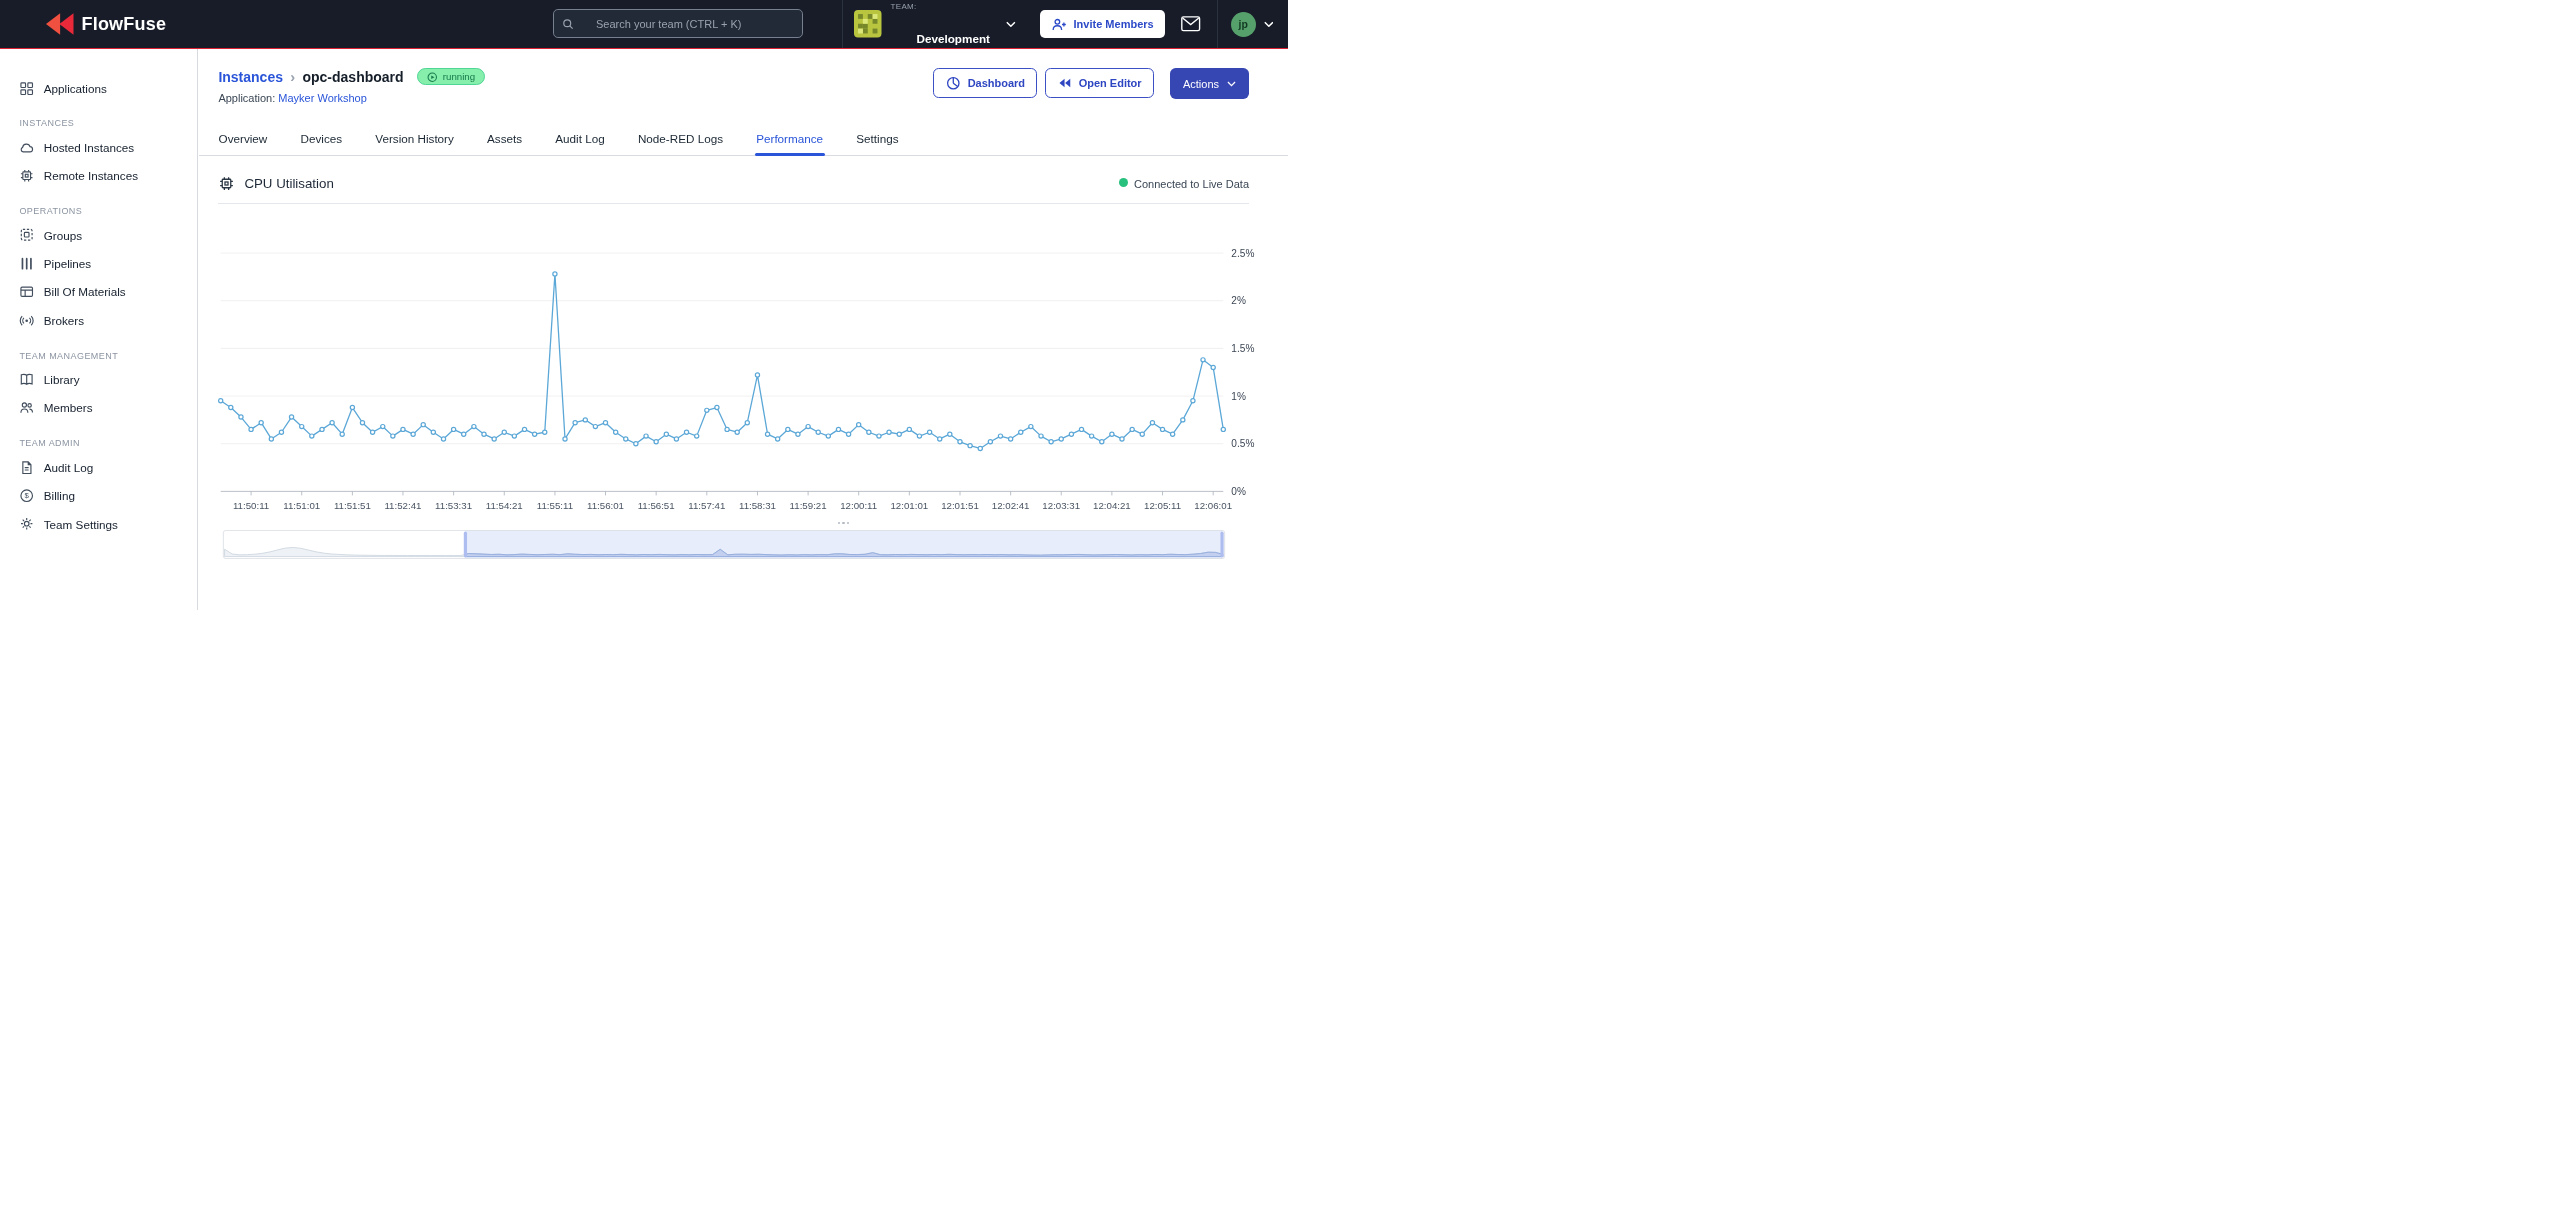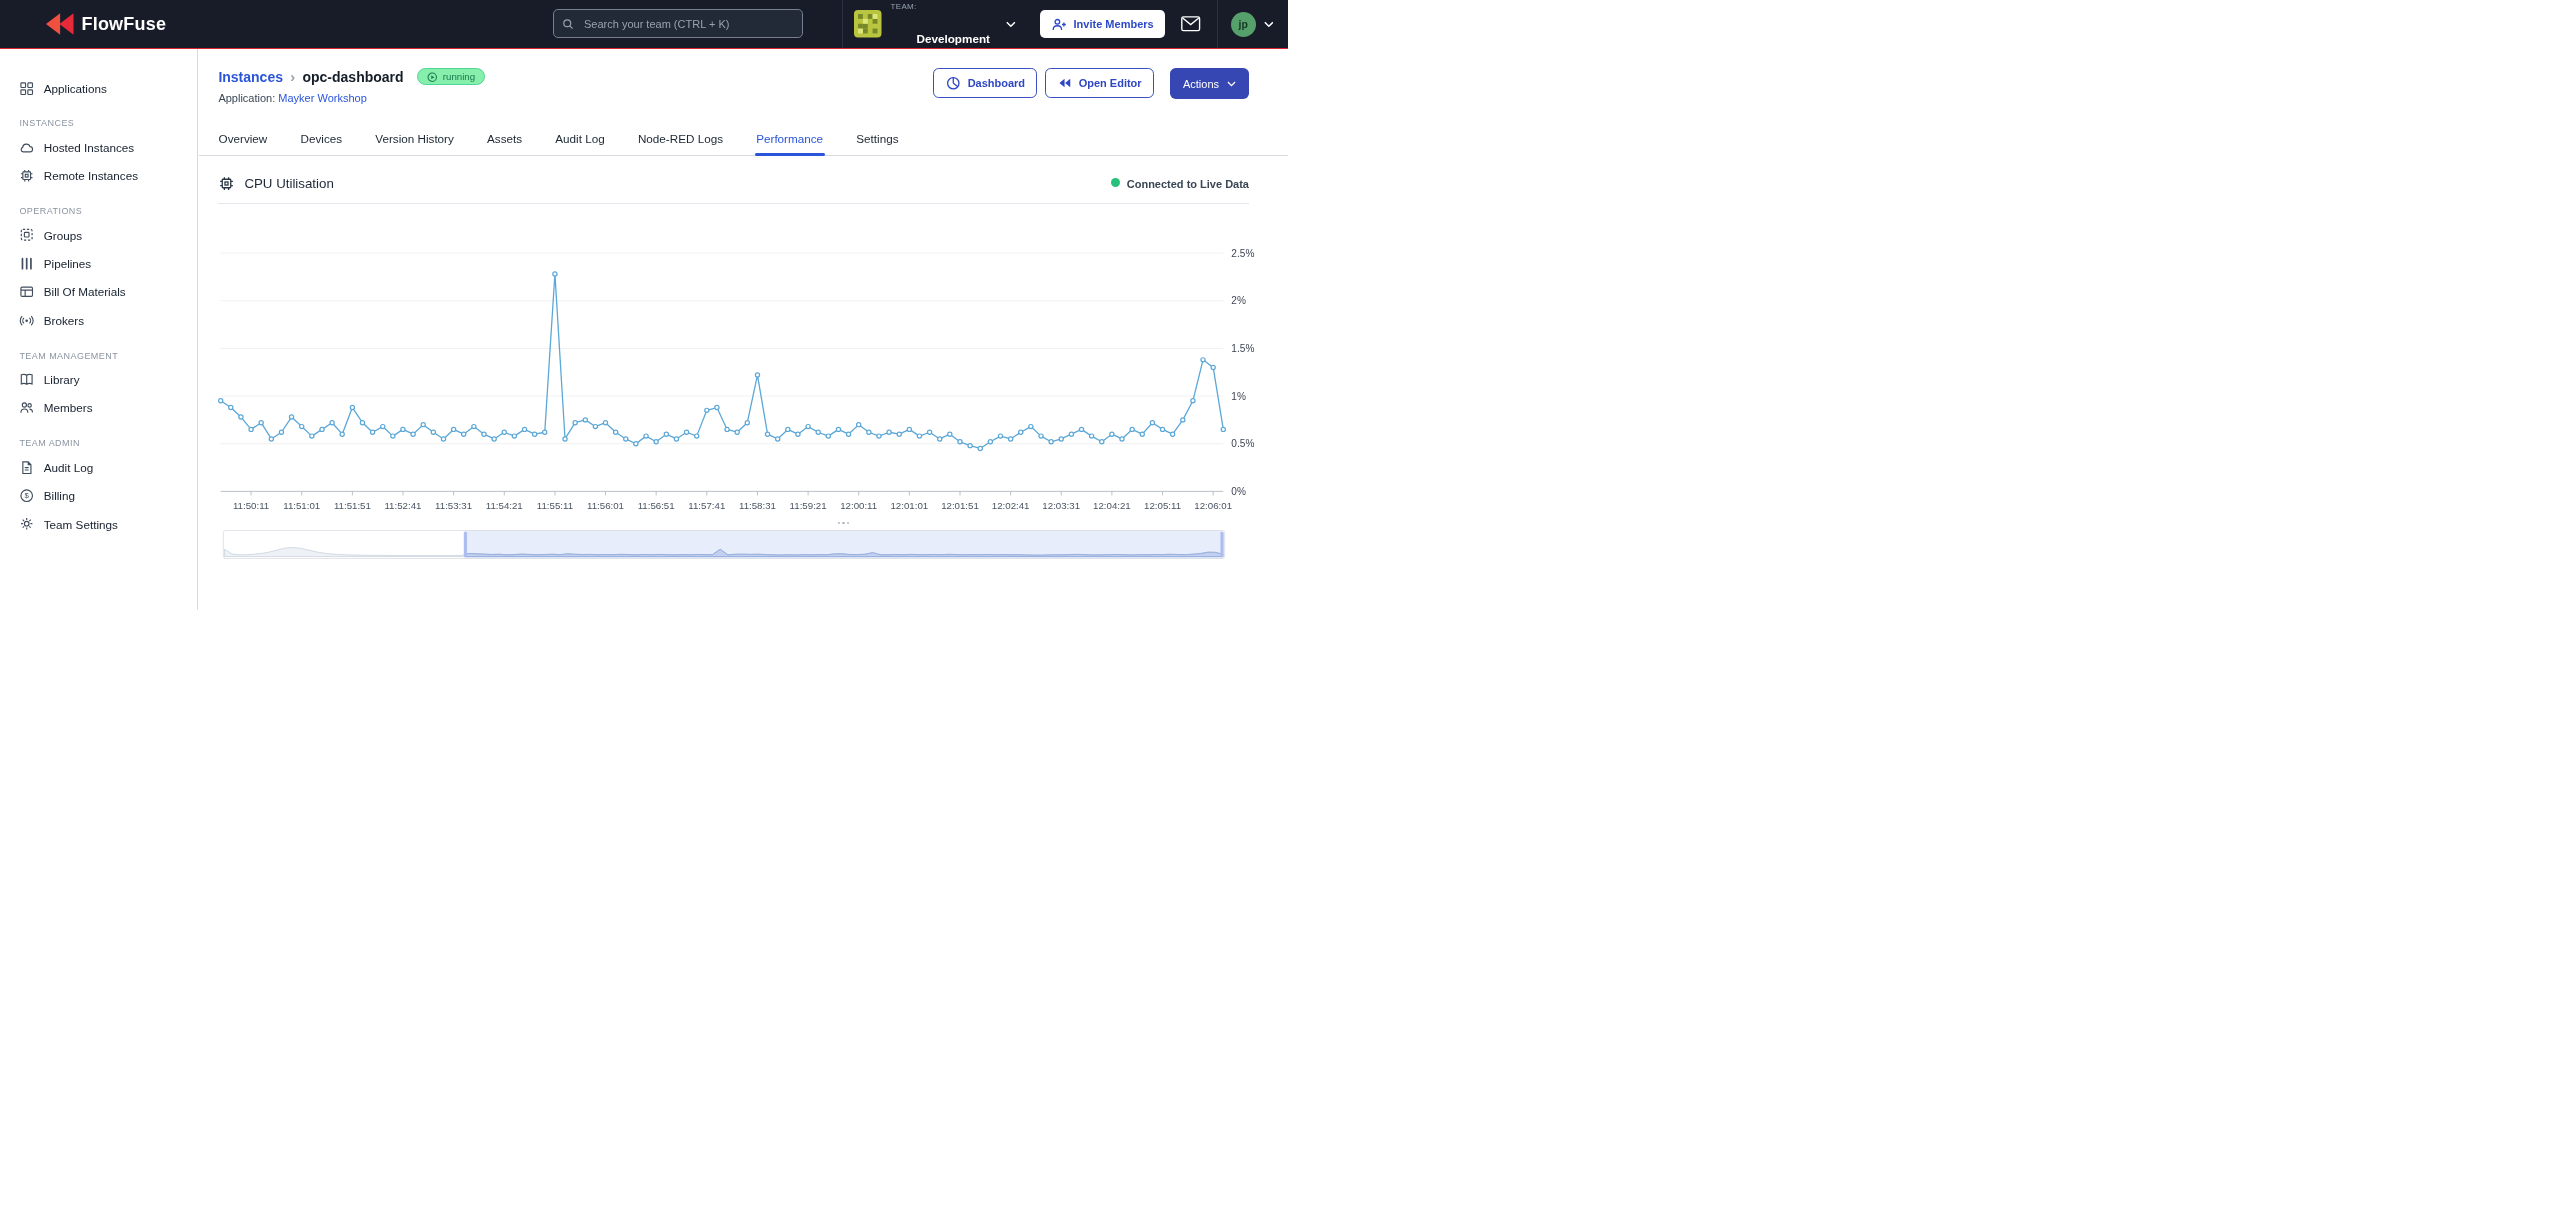--- a/index.html
+++ b/index.html
@@ -4,21 +4,21 @@
 <style>
   html,body{margin:0;padding:0;background:#fff;font-family:"Liberation Sans",sans-serif;}
   .app{position:relative;width:1288px;height:610px;background:#fff;overflow:hidden;}
   svg{display:block;}
   svg text{font-family:"Liberation Sans",sans-serif;}
 
   
   .navbar{position:absolute;left:0;top:0;right:0;height:48px;background:#171c28;border-bottom:1.6px solid #dd2233;display:flex;align-items:center;z-index:5;padding-left:33px;}
   .logo{display:flex;align-items:center;gap:8px;padding-left:13px;}
   .logo-text{color:#fff;font-size:18px;font-weight:700;letter-spacing:0.2px;}
-  .search{position:absolute;left:553px;top:9px;width:250px;height:29px;background:#222937;border:0.8px solid #77808f;border-radius:4.9px;display:flex;align-items:center;padding:0 8px;gap:8px;box-sizing:border-box;}
+  .search{position:absolute;left:553px;top:9px;width:250px;height:29px;background:#222937;border:0.8px solid #77808f;border-radius:4.9px;display:flex;align-items:center;padding:0 8px;gap:20px;box-sizing:border-box;}
   .search input{flex:1;background:transparent;border:none;outline:none;color:#e5e7eb;font-size:11px;font-family:"Liberation Sans",sans-serif;}
   .search input::placeholder{color:#9aa2af;}
   .nav-right{position:absolute;right:0;top:0;height:48px;display:flex;align-items:center;}
   .team-selector{display:flex;align-items:center;gap:9px;height:48px;padding:0 11.3px;border-left:0.8px solid #2b3240;width:162px;cursor:pointer;}
   .team-meta{display:flex;line-height:1.15;}
   .team-label{font-size:8px;color:#98a1ae;letter-spacing:0.3px;}
   .team-name{font-size:11.7px;color:#fff;font-weight:700;margin-top:30px;}
   .team-selector .chev{margin-left:auto;color:#fff;}
   .invite-btn{margin:0 13px;display:flex;align-items:center;gap:7.3px;background:#fff;color:#2c49c8;font-weight:700;font-size:11px;padding:7.3px 11.3px;border-radius:4.9px;border:none;cursor:pointer;font-family:"Liberation Sans",sans-serif;}
   .mail-btn{background:none;border:none;margin-right:13px;cursor:pointer;padding:3.2px;}
@@ -47,21 +47,21 @@
   .btn-solid{display:inline-flex;align-items:center;gap:8px;height:31px;padding:0 13px;background:#3646b3;border:none;color:#fff;border-radius:5.7px;font-size:11px;font-weight:400;cursor:pointer;font-family:"Liberation Sans",sans-serif;margin-left:8px;}
 
   .tabs{display:flex;gap:30px;margin:21px -39px 0 -19.4px;padding-left:18px;border-bottom:0.8px solid #d8dce1;}
   .tab{padding:7.3px 1.6px 9.7px;font-size:11.7px;color:#1b2733;cursor:pointer;position:relative;}
   .tab.active{color:#2a55d9;}
   .tab.active::after{content:"";position:absolute;left:0;right:0;bottom:-0.8px;height:2.4px;background:#2a55d9;border-radius:1.6px;}
 
   .panel-header{display:flex;justify-content:space-between;align-items:center;margin-top:19.4px;padding-bottom:10.5px;border-bottom:0.8px solid #e4e7eb;}
   .panel-title{display:flex;align-items:center;gap:9px;font-size:13.3px;color:#1d2836;}
   .panel-title .picon{color:#2b3644;display:flex;}
-  .live{display:flex;gap:6.5px;font-size:11px;color:#3a4654;font-weight:bold;}
+  .live{display:flex;gap:6.5px;font-size:11px;color:#3a4654;}
   .live-dot{width:9px;height:9px;border-radius:50%;background:#27c07d;}
 
   .chart-wrap{margin-top:3.2px;}
   .navigator{position:relative;width:1006px;margin:16px 0 0 2.4px;}
   .nav-grip{position:absolute;top:-8px;display:flex;gap:2px;}
   .nav-grip i{width:2.4px;height:2.4px;border-radius:50%;background:#b3bac4;display:block;}
 </style>
 </head>
 <body>
 

